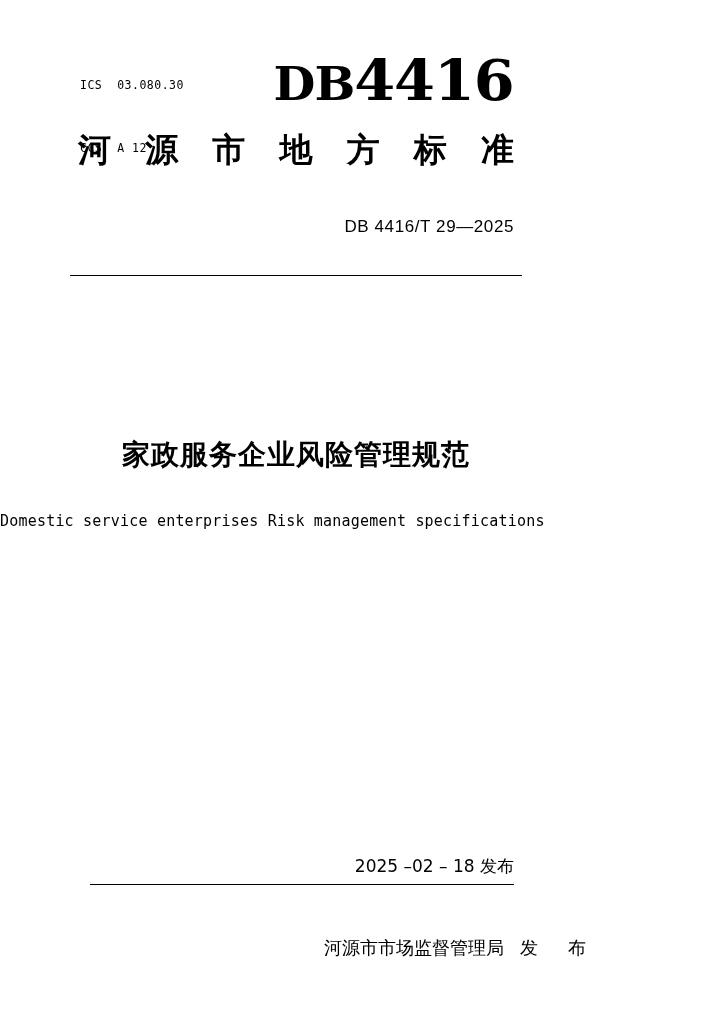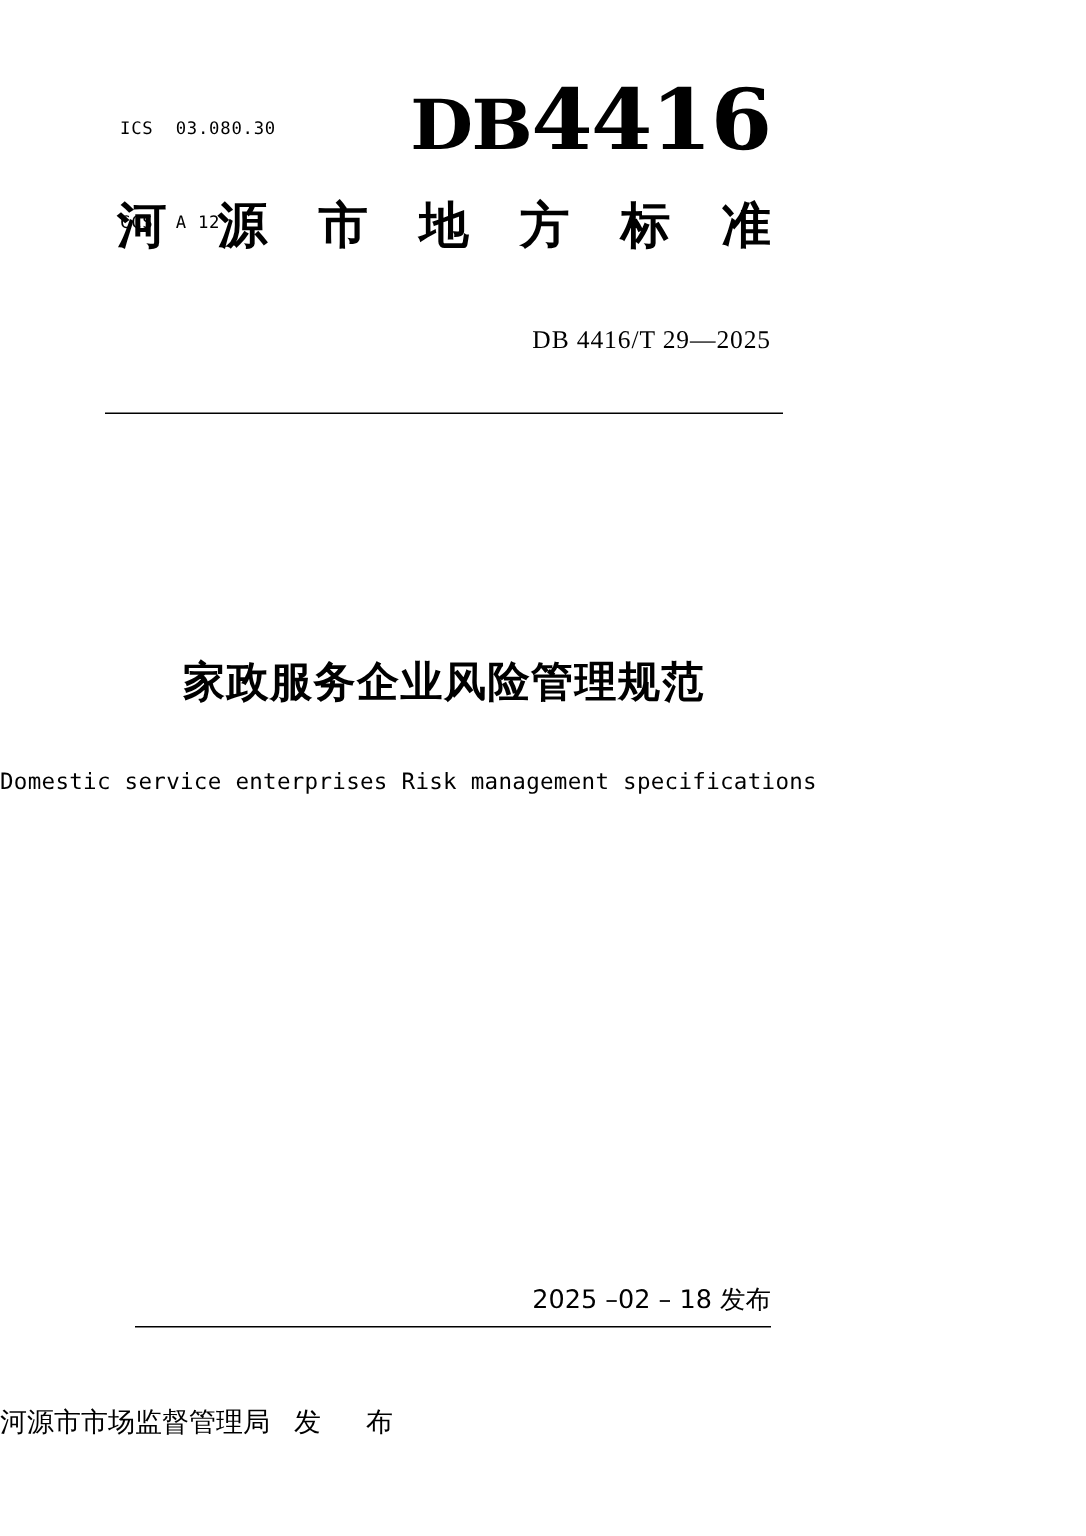--- a/index.html
+++ b/index.html
@@ -73,21 +73,21 @@
     font-family: "DejaVu Sans", sans-serif;
   }
   .std-type span { display: inline-block; }
 
   
   .std-no {
     position: absolute;
     right: 78px;
     top: 217px;
     font-size: 17px;
-    font-family: Liberation Serif, serif;
+    font-family: Liberation Sans, sans-serif;
     letter-spacing: 0.6px;
     white-space: nowrap;
   }
 
   
   .rule-top {
     position: absolute;
     left: 70px;
     right: 70px;
     top: 275px;
@@ -140,21 +140,21 @@
     border-top: 1.6px solid #000;
     height: 0;
   }
 
   
   .issuer {
     position: absolute;
     left: 0;
     right: 0;
     top: 936px;
-    text-align: left;
+    text-align: right;
     font-size: 18px;
     font-weight: 500;
     font-family: "DejaVu Sans", sans-serif;
   }
   .issuer .gap { display: inline-block; width: 16px; }
   .issuer .fa { letter-spacing: 6px; }
 </style>
 </head>
 <body>
 

